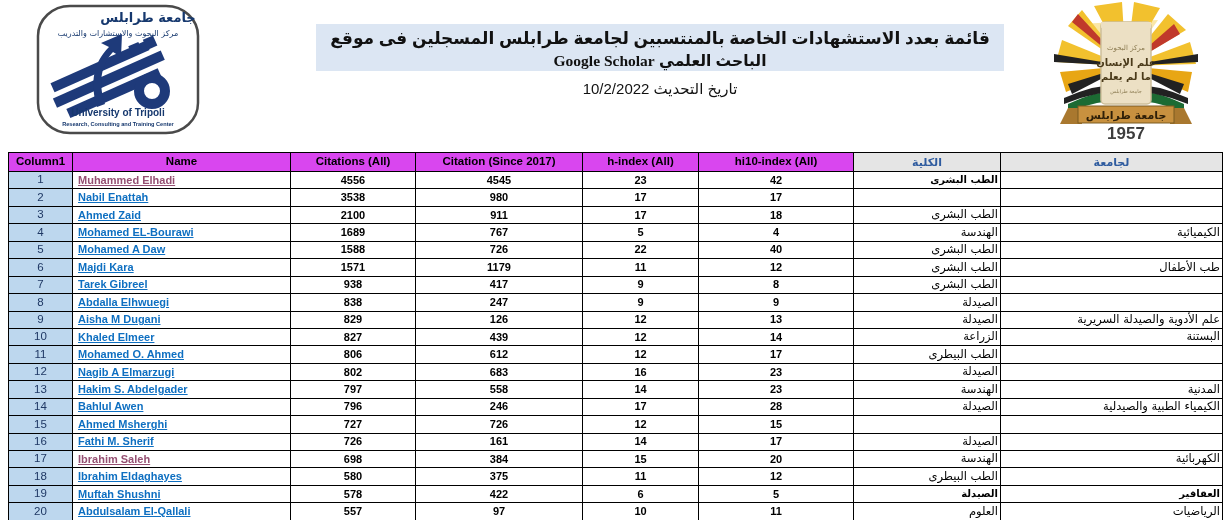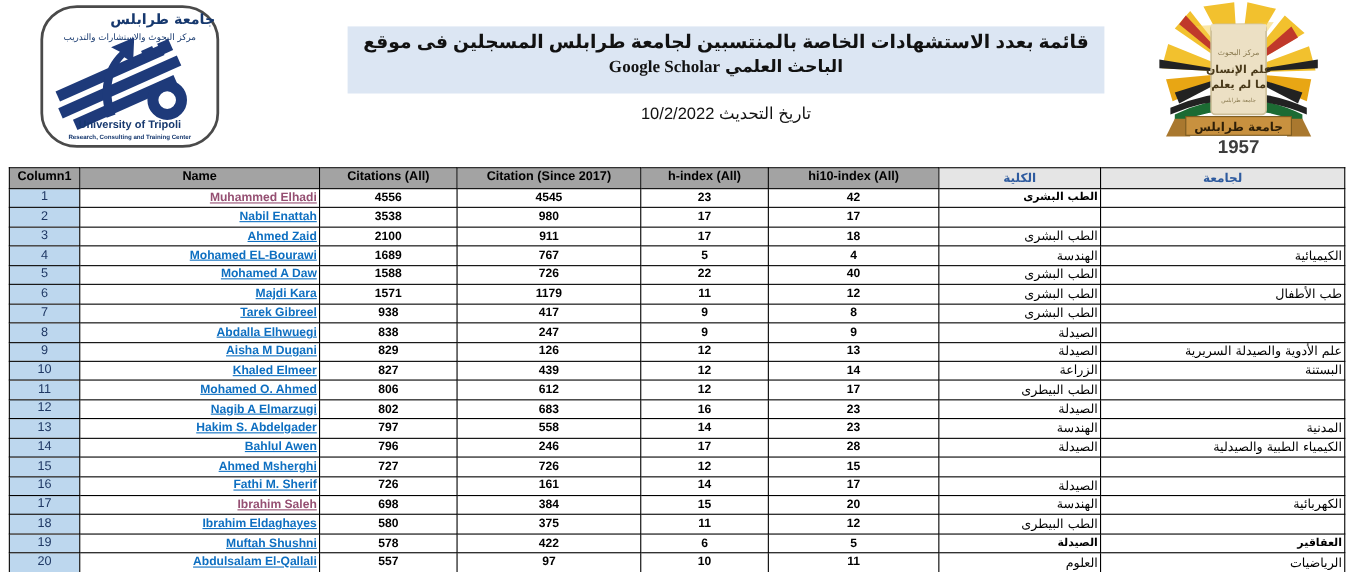--- a/index.html
+++ b/index.html
@@ -6,43 +6,43 @@
   body{
     width:1228px;height:520px;overflow:hidden;position:relative;
     background:#fff;font-family:"Liberation Sans","DejaVu Sans",sans-serif;
   }
   
   .hdr{position:absolute;top:0;left:0;width:1228px;height:180px}
   .logo-left{position:absolute;top:3px;left:35px;width:166px;height:133px}
   .logo-right{position:absolute;top:0px;left:1038px;width:178px;height:142px}
   .title-wrap{position:absolute;top:24px;left:316px;width:688px;text-align:center}
   .title-band{
-    background:#dce6f3;padding:4px 6px 14px;
+    background:#dce6f3;padding:4px 6px 0;
     font-weight:bold;color:#111;
   }
   .title-line1{font-size:17px;line-height:1.35;direction:rtl}
   .title-line2{font-size:15.5px;line-height:1.3;direction:rtl}
   .title-line2 .lat{font-family:Liberation Serif, serif}
   .date-line{margin-top:9px;font-size:15px;font-weight:normal;color:#111;direction:rtl}
   
   table.cit{
     position:absolute;top:152px;left:8px;width:1214px;
     border-collapse:collapse;table-layout:fixed;
   }
   .cit th,.cit td{
     border:1.7px solid #000;padding:0 2px;height:16.45px;
     font-size:11px;line-height:1;overflow:hidden;white-space:nowrap;
   }
   .cit thead th{
-    height:18px;background:#a3a3a3;color:#000;
+    height:18px;background:#d946ef;color:#000;
     font-weight:bold;font-size:11.5px;text-align:center;
   }
   .cit thead th.arh{background:#e5e5e5;color:#2e5b9f;font-size:11px;font-weight:bold}
   td.rownum{background:#bdd7ee;text-align:center;color:#1f3864;font-size:11.5px}
-  td.name{text-align:right;padding-left:22px}
+  td.name{text-align:left;padding-left:5px}
   td.name a{color:#0e6fc1;font-weight:bold;text-decoration:underline;cursor:pointer}
   tr.v td.name a{color:#954f72}
   td.num{text-align:center;font-weight:bold;color:#000}
   td.ar{text-align:right;direction:rtl;font-size:11.5px;font-family:"DejaVu Sans",sans-serif}
   td.ar.arb{font-weight:bold;font-size:10px}
 </style>
 </head>
 <body>
 
 <div class="hdr">

